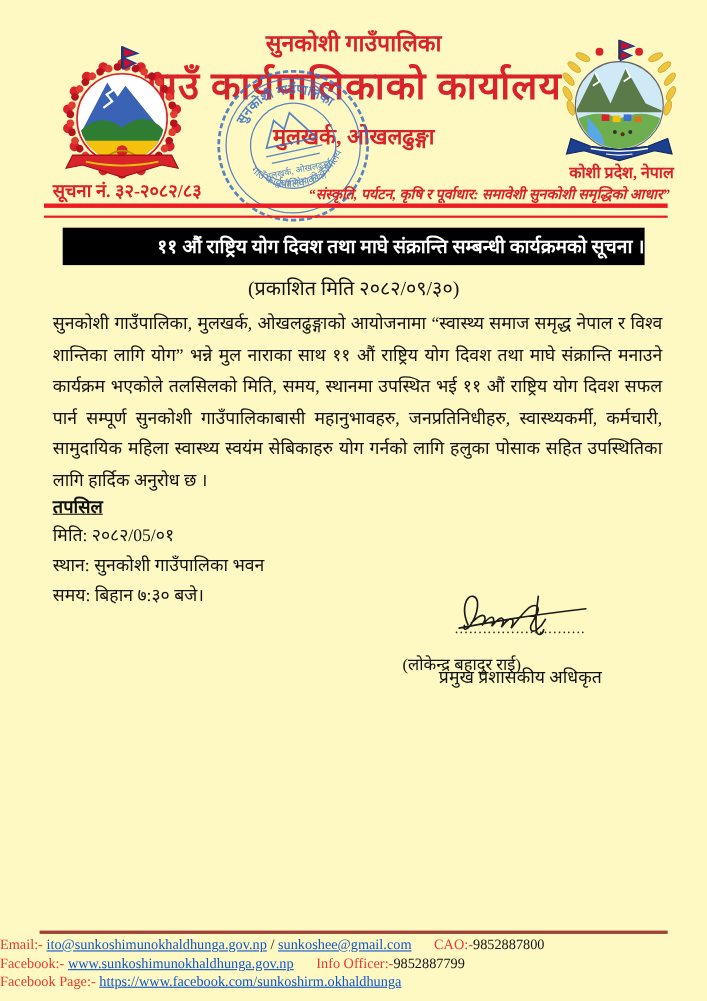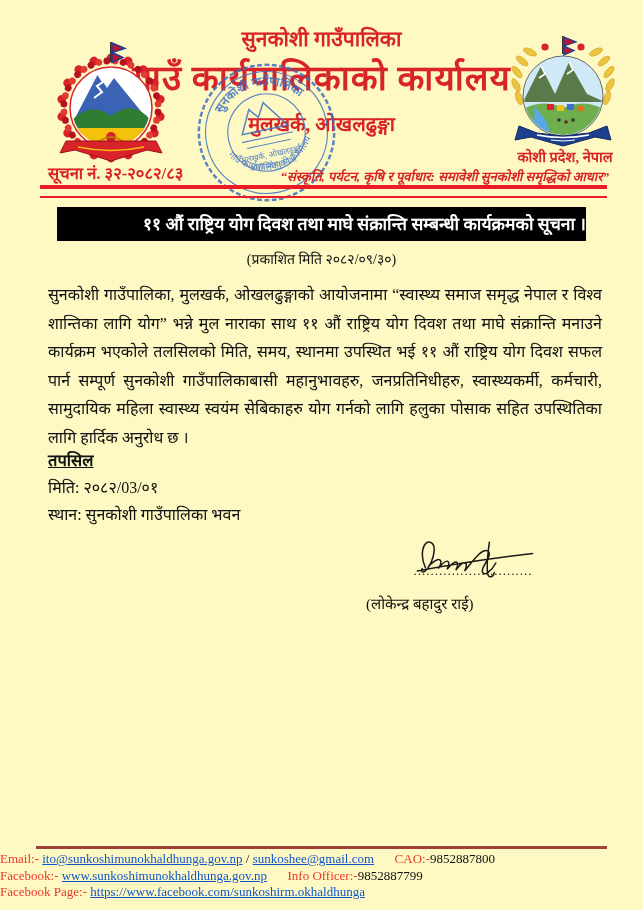--- a/index.html
+++ b/index.html
@@ -22,21 +22,21 @@
 
   .notice-no{left:48px;top:161px;font-size:16.5px;font-weight:bold;color:#d8232a;}
   .motto{right:34px;top:167px;font-size:13px;font-style:italic;font-weight:bold;color:#d8232a;}
 
   .rule-red{left:40px;top:185px;width:567px;height:7px;
     border-top:4px solid #ec1c24;border-bottom:2px solid #ec1c24;}
 
   .banner{left:57px;top:207px;width:529px;height:34px;background:#000;
     color:#fff;font-size:17.5px;font-weight:bold;line-height:34px;text-align:right;}
 
-  .published{top:249px;left:0;width:100%;font-size:14px;color:#111;}
+  .published{top:249px;left:0;width:100%;font-size:18px;color:#111;}
 
   .body-text{left:48px;top:281px;width:554px;font-size:16px;line-height:28.5px;text-align:justify;color:#111;}
 
   .tapasil{left:48px;top:448px;font-size:16.5px;font-weight:bold;text-decoration:underline;text-align:center;}
 
   .details{left:48px;top:474px;font-size:16px;line-height:27px;}
 
   .sig-img{left:396px;top:531px;}
   .sig-dots{left:398px;top:563px;width:150px;text-align:center;font-size:13px;letter-spacing:1px;color:#222;}
   .sig-name{left:366px;top:593px;width:214px;text-align:left;font-size:15px;}
@@ -185,34 +185,36 @@
   <div class="abs rule-red"></div>
 
   <div class="abs banner">११ औं राष्ट्रिय योग दिवश तथा माघे संक्रान्ति सम्बन्धी कार्यक्रमको सूचना ।</div>
 
   <div class="abs center published">(प्रकाशित मिति २०८२/०९/३०)</div>
 
   <div class="abs body-text">सुनकोशी गाउँपालिका, मुलखर्क, ओखलढुङ्गाको आयोजनामा “स्वास्थ्य समाज समृद्ध नेपाल र विश्व शान्तिका लागि योग” भन्ने मुल नाराका साथ ११ औं राष्ट्रिय योग दिवश तथा माघे संक्रान्ति मनाउने कार्यक्रम भएकोले तलसिलको मिति, समय, स्थानमा उपस्थित भई ११ औं राष्ट्रिय योग दिवश सफल पार्न सम्पूर्ण सुनकोशी गाउँपालिकाबासी महानुभावहरु, जनप्रतिनिधीहरु, स्वास्थ्यकर्मी, कर्मचारी, सामुदायिक महिला स्वास्थ्य स्वयंम सेबिकाहरु योग गर्नको लागि हलुका पोसाक सहित उपस्थितिका लागि हार्दिक अनुरोध छ ।</div>
 
   <div class="abs tapasil">तपसिल</div>
   <div class="abs details">
-    <div>मिति: २०८२/03/०१</div>
+    <div>मिति: २०८२/05/०१</div>
     <div>स्थान: सुनकोशी गाउँपालिका भवन</div>
+    <div>समय: बिहान ७:३० बजे।</div>
   </div>
 
   <svg class="abs sig-img" width="158" height="48" viewBox="0 0 160 60">
     <path d="M18,46 C10,28 16,12 24,14 C32,16 30,34 20,48 C16,53 12,52 14,47
              M22,44 C28,38 33,34 36,36 C39,38 36,44 34,47 C38,42 43,36 46,38 C49,40 46,46 45,48
              C49,43 54,37 57,39 C60,41 57,47 56,49 C60,44 64,38 68,40 C71,42 68,48 67,50
              C72,44 78,36 84,30 C88,26 94,22 97,26 C100,30 94,38 90,46 C88,51 90,56 96,52 C100,49 104,44 106,40
              M98,14 C96,28 94,44 96,54 C97,59 103,58 104,52
              M8,50 C48,42 100,34 152,28" stroke="#1a1a1a" stroke-width="1.9" fill="none" stroke-linecap="round"></path>
   </svg>
   <div class="abs sig-dots">............................</div>
   <div class="abs sig-name">(लोकेन्द्र बहादुर राई)</div>
+  <div class="abs sig-desig">प्रमुख प्रशासकीय अधिकृत</div>
 
   <div class="abs footer-rule"></div>
   <div class="abs footer">
     <div>
       <span class="lbl">Email:-</span>
       <span class="lnk">ito@sunkoshimunokhaldhunga.gov.np</span>
       <span>/</span>
       <span class="lnk">sunkoshee@gmail.com</span>
       <span class="gap"></span>
       <span class="lbl">CAO:-</span><span class="ph">9852887800</span>

